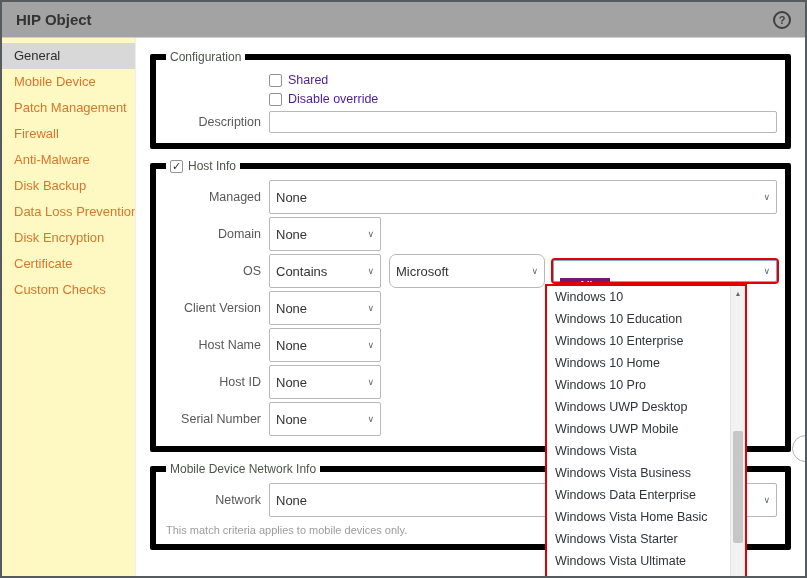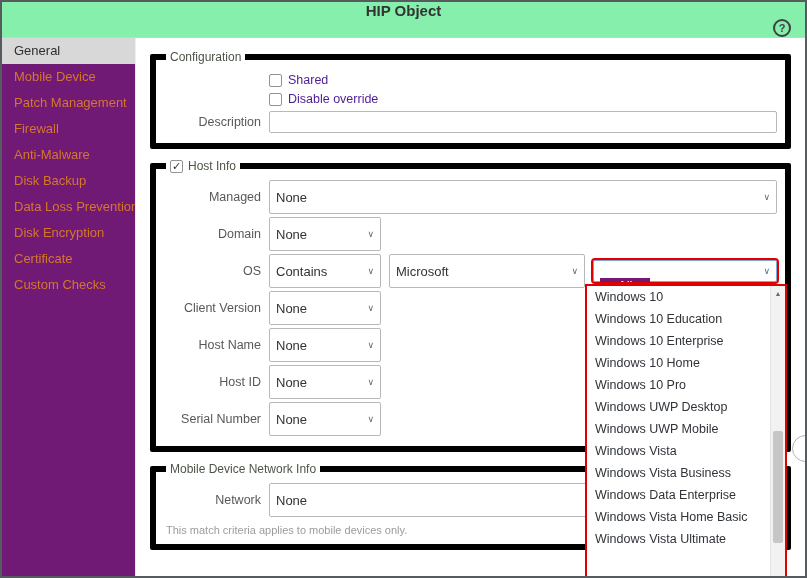--- a/index.html
+++ b/index.html
@@ -3,33 +3,33 @@
 <meta charset="utf-8">
 <style>
   * { box-sizing: border-box; margin: 0; padding: 0; }
   html,body { width: 807px; height: 578px; font-family: "Liberation Sans", sans-serif; }
   .dialog {
     position: absolute; left:0; top:0; width:807px; height:578px;
     border: 2px solid #565b60; background:#fff; overflow:hidden;
   }
   
   .titlebar {
-    height:36px; background:#86efac; border-bottom:1px solid #cfcfcf;
-    display:flex; align-items:center; padding:0 14px;flex-direction:column;
+    height:36px; background:#a3a3a3; border-bottom:1px solid #cfcfcf;
+    display:flex; align-items:center; padding:0 14px;
   }
   .title { font-size:15px; font-weight:700; color:#333; }
   .help {
     margin-left:auto; width:18px; height:18px; border:2px solid #3f3f3f; border-radius:50%;
     display:flex; align-items:center; justify-content:center;
     font-size:11px; font-weight:700; color:#3f3f3f; cursor:pointer;
   }
   
   .sidebar {
     position:absolute; left:0; top:36px; width:134px; bottom:0;
-    background:#701a75; border-right:1px solid #ededed;
+    background:#fef9c3; padding-top:5px; border-right:1px solid #ededed;
   }
   .side-item {
     height:26px; line-height:26px; padding-left:12px; font-size:13px;
     color:#d4772c; white-space:nowrap; overflow:hidden; cursor:pointer;
   }
   .side-item.selected { background:#d8d8d8; color:#2e2e2e; }
   
   .content {
     position:absolute; left:146px; right:0; top:36px; bottom:0;
     padding:12px 14px 0 2px;
@@ -58,21 +58,21 @@
   }
   .cb-label { margin-left:6px; font-size:12.5px; color:#4c1d95; }
   
   .select {
     height:22px; border:1px solid #b8b8b8; border-radius:2px; background:#fff;
     display:flex; align-items:center; justify-content:space-between;
     padding:16px 6px; font-size:13px; color:#333; cursor:pointer;
   }
   .w-full { flex:1; }
   .w-sm { width:112px; margin-right:8px; }
-  .w-md { width:196px; margin-right:8px; }
+  .w-md { width:156px; margin-right:8px;border-radius:7px; }
   .chev { font-size:9px; color:#5c6670; margin-left:6px; flex:none; }
   
   .combo {
     position:relative; flex:1; height:22px; border:1px solid #7fa8d4; border-radius:2px;
     background:#fff; display:flex; align-items:center; justify-content:space-between;
     padding:0 6px; font-size:13px; cursor:text;
     outline:2px solid #e00000; z-index:30;
   }
   .combo-text { background:#701a75; color:#fff; padding:0 18px;margin-top:28px; }
   .combo .chev { color:#3a6ea5; }
@@ -173,20 +173,21 @@
             <div class="dd-item">Windows 10 Education</div>
             <div class="dd-item">Windows 10 Enterprise</div>
             <div class="dd-item">Windows 10 Home</div>
             <div class="dd-item">Windows 10 Pro</div>
             <div class="dd-item">Windows UWP Desktop</div>
             <div class="dd-item">Windows UWP Mobile</div>
             <div class="dd-item">Windows Vista</div>
             <div class="dd-item">Windows Vista Business</div>
             <div class="dd-item">Windows Data Enterprise</div>
             <div class="dd-item">Windows Vista Home Basic</div>
+            <div class="dd-item">Windows Vista Starter</div>
             <div class="dd-item">Windows Vista Ultimate</div>
             <div class="sb">
               <div class="sb-up">▲</div>
               <div class="sb-thumb"></div>
             </div>
           </div>
         </div>
       </div>
       <div class="row">
         <span class="lbl">Client Version</span>

